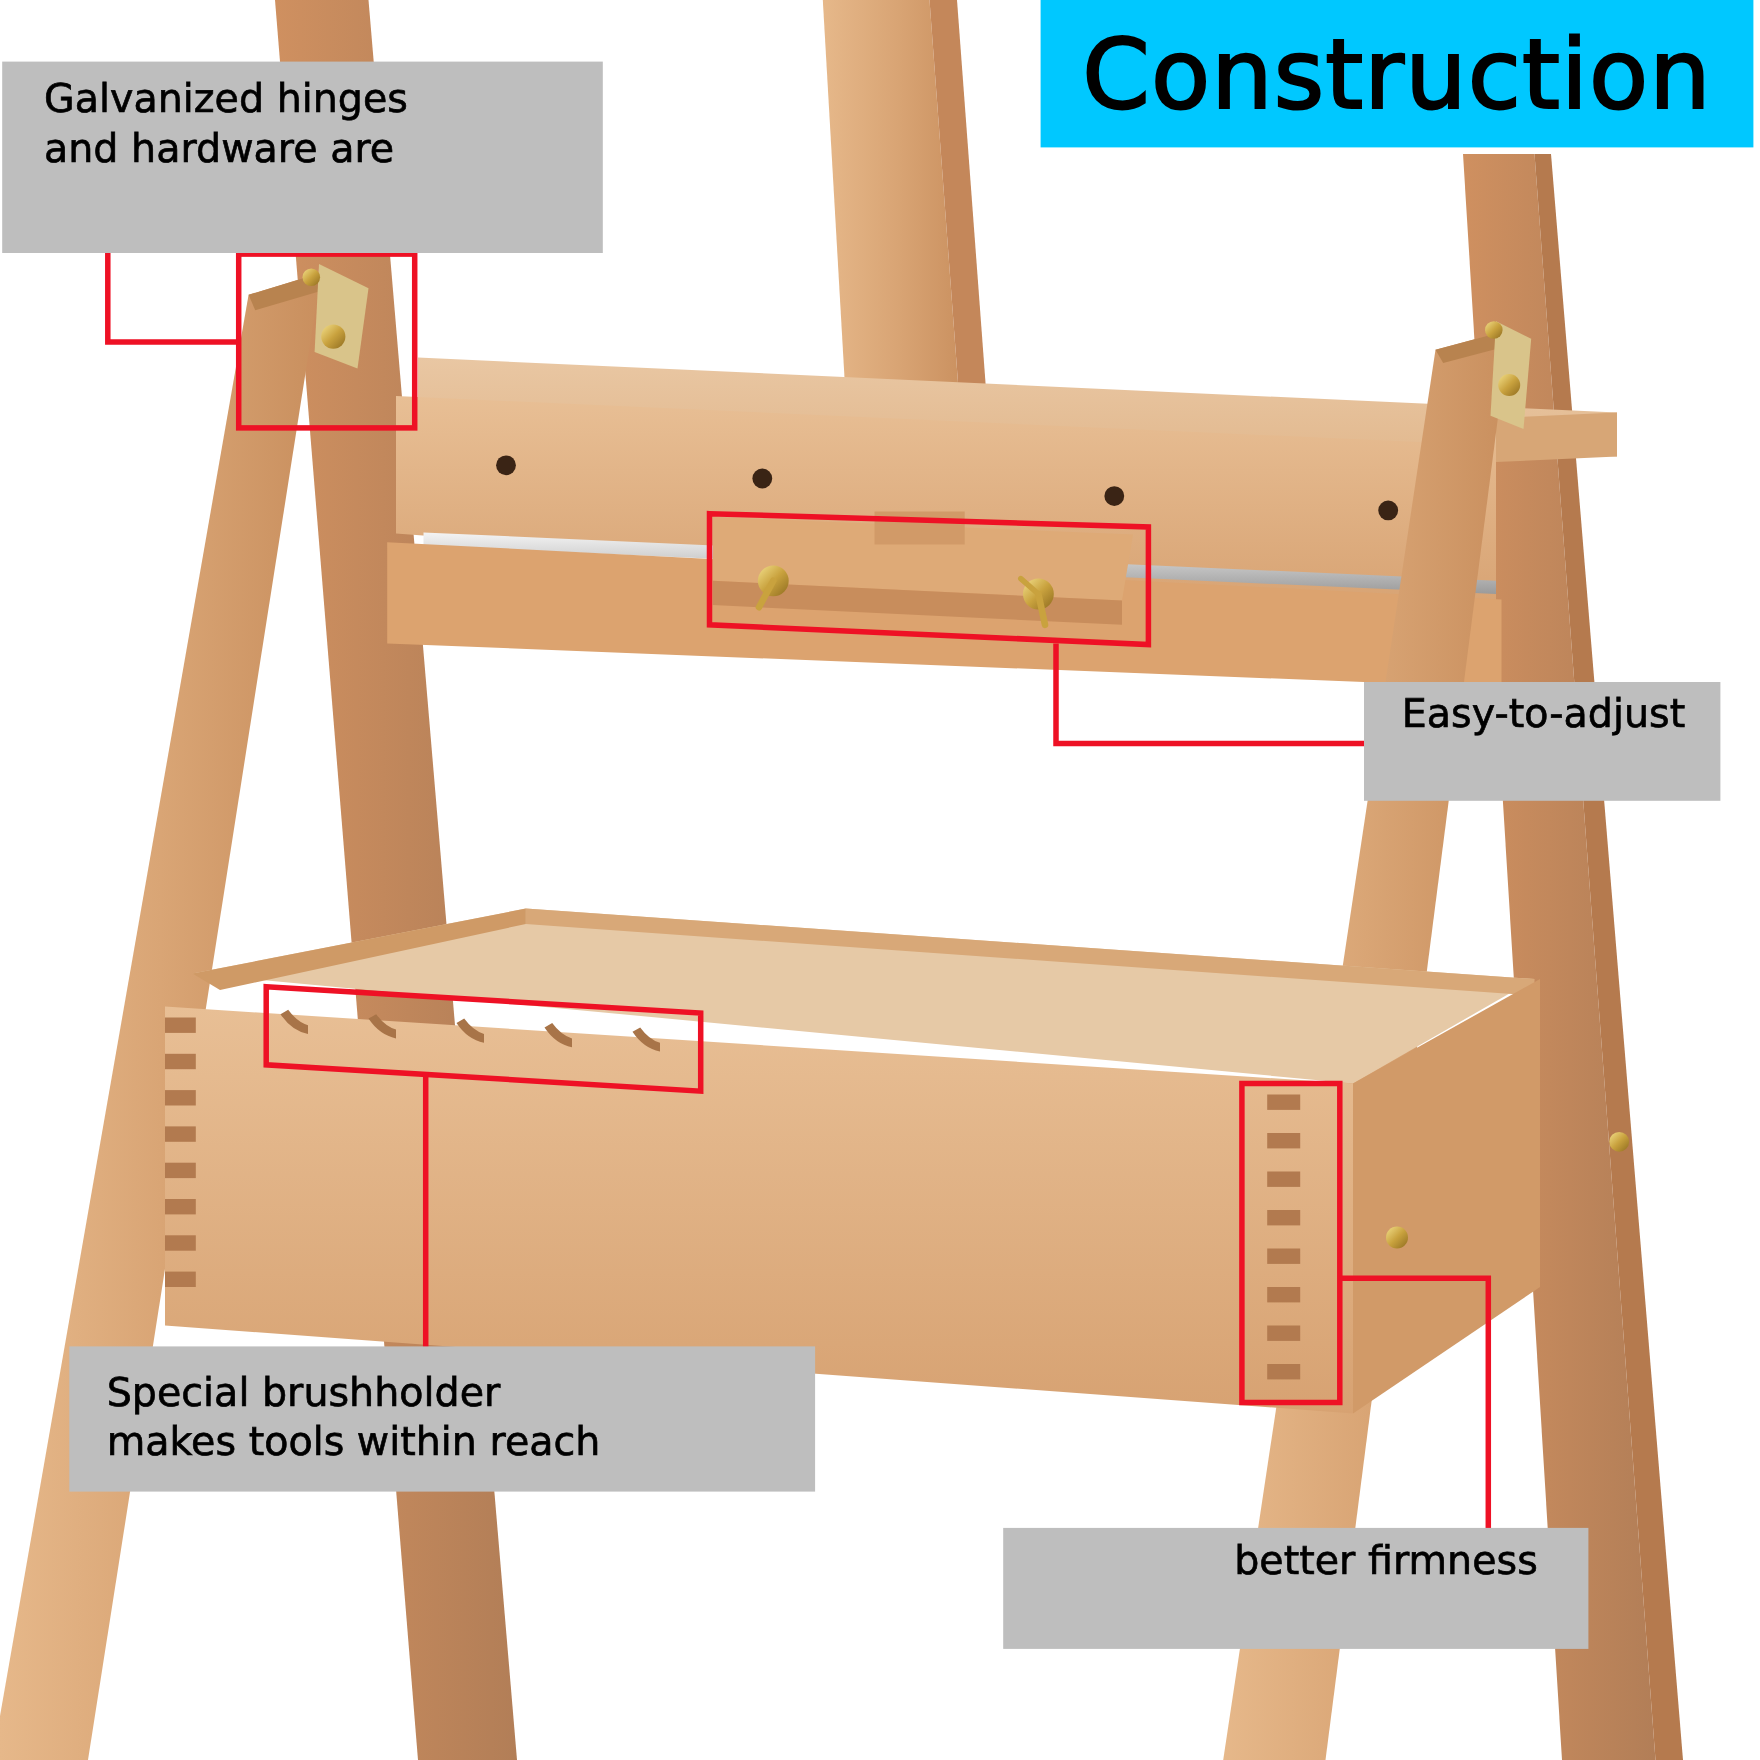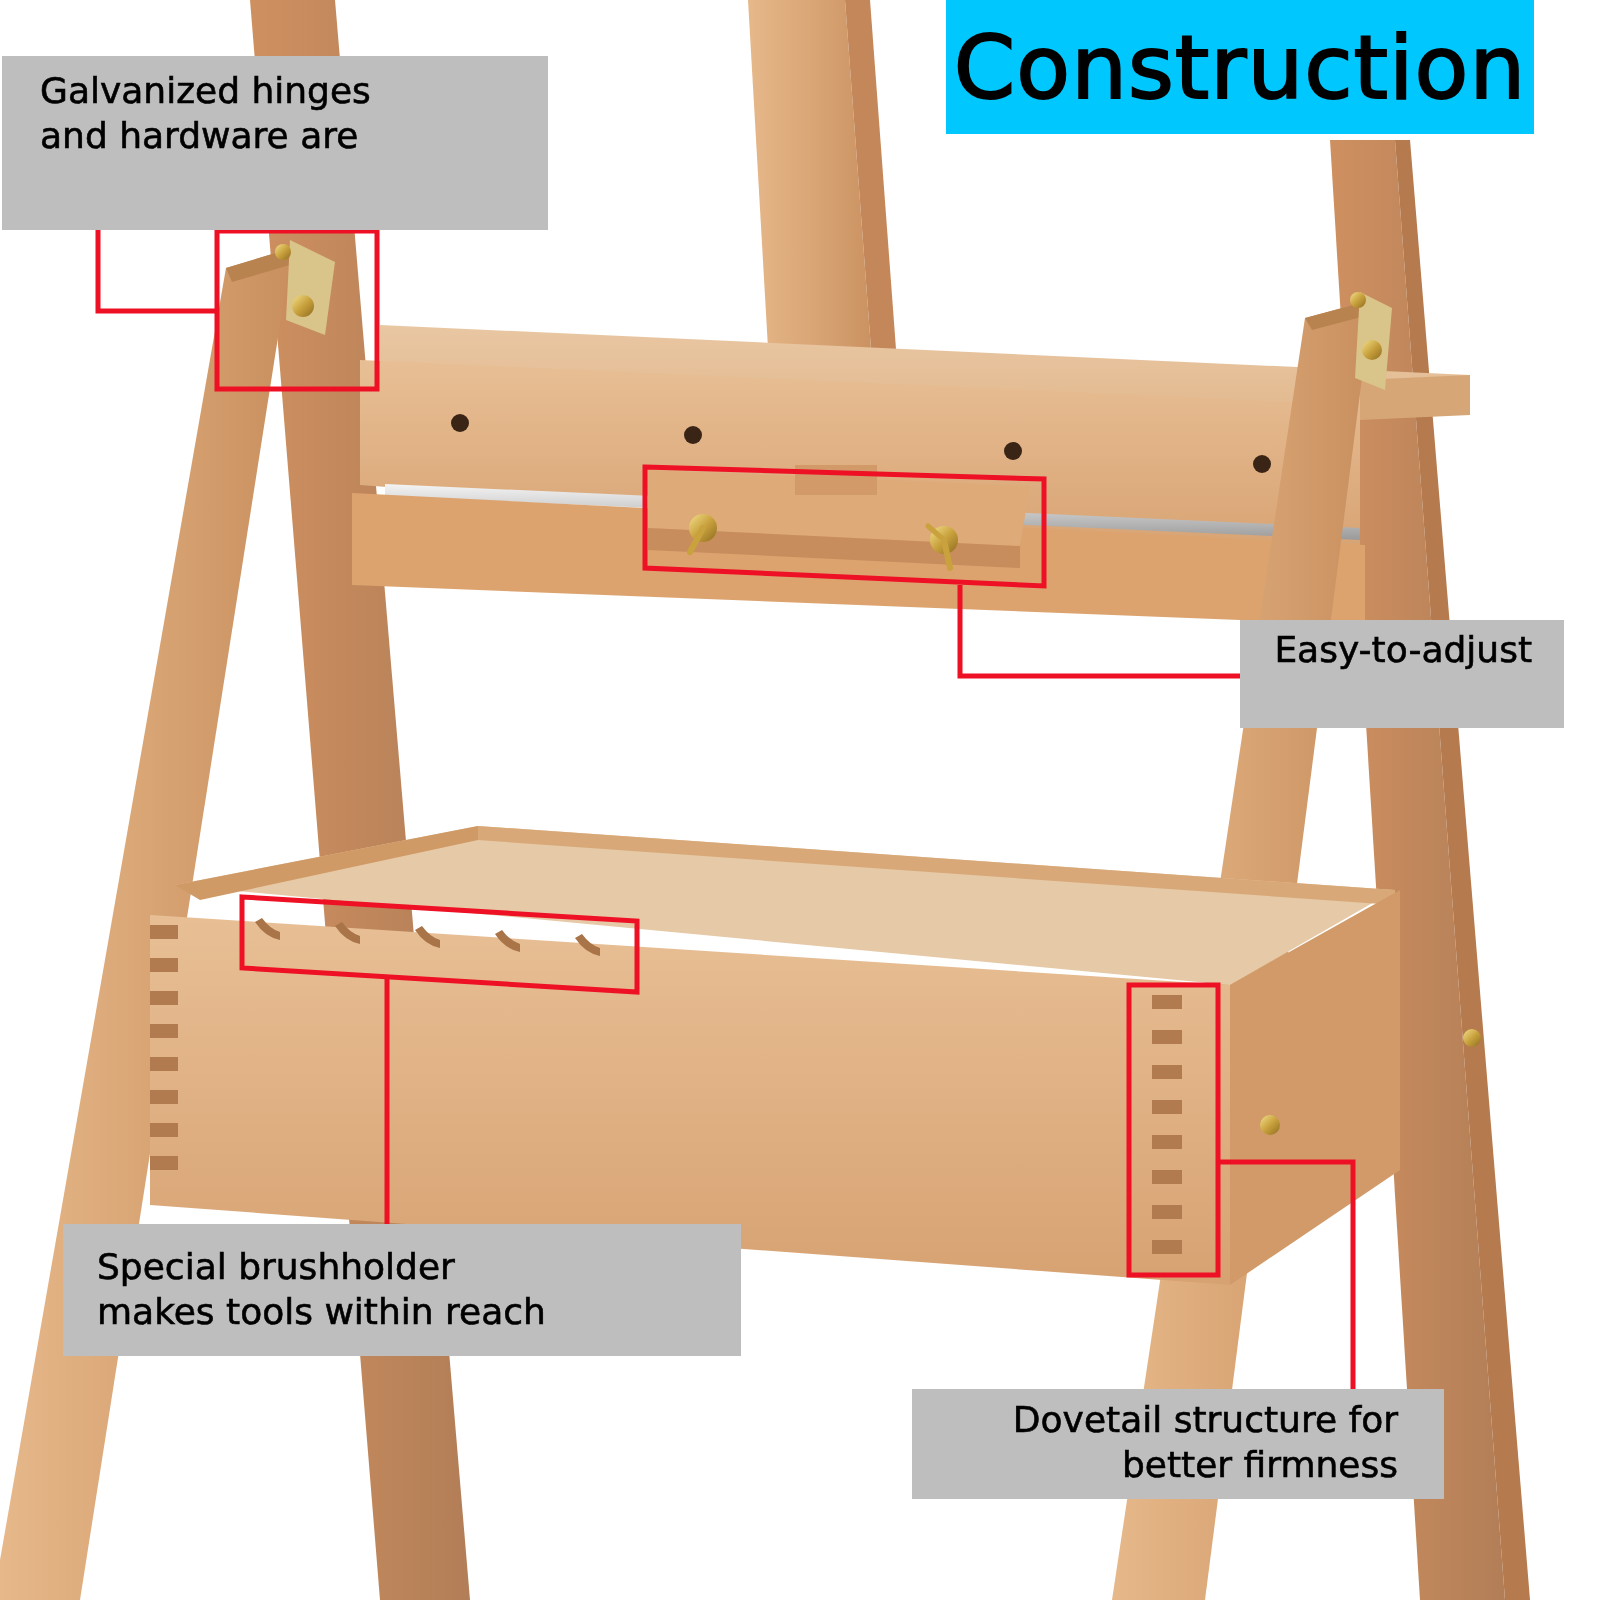--- a/index.html
+++ b/index.html
@@ -8,21 +8,21 @@
     width: 1600px;
     height: 1600px;
     overflow: hidden;
     background: #ffffff;
     font-family: "DejaVu Sans", "Liberation Sans", sans-serif;
   }
   #art { position: absolute; left: 0; top: 0; width: 1600px; height: 1600px; }
   .title-banner {
     position: absolute;
     left: 946px; top: 0;
-    width: 588px; height: 134px;
+    width: 648px; height: 134px;
     background: #00c8ff;
     display: flex; align-items: center; justify-content: center;
   }
   .title-banner span {
     font-family: "DejaVu Sans", sans-serif;
     font-size: 88px;
     font-weight: normal;
     color: #000;
     letter-spacing: 1px;
     -webkit-text-stroke: 2px #000;
@@ -215,17 +215,16 @@
   <div id="callout-starknobs" class="callout right">
     <span class="line">Easy-to-adjust</span>
   </div>
 
   <div id="callout-brush" class="callout left">
     <span class="line">Special brushholder</span>
     <span class="line">makes tools within reach</span>
   </div>
 
   <div id="callout-dovetail" class="callout right">
-    <span class="line">Dovetail structure for</span>
     <span class="line">better firmness</span>
   </div>
 
 </div>
 
 </body></html>

